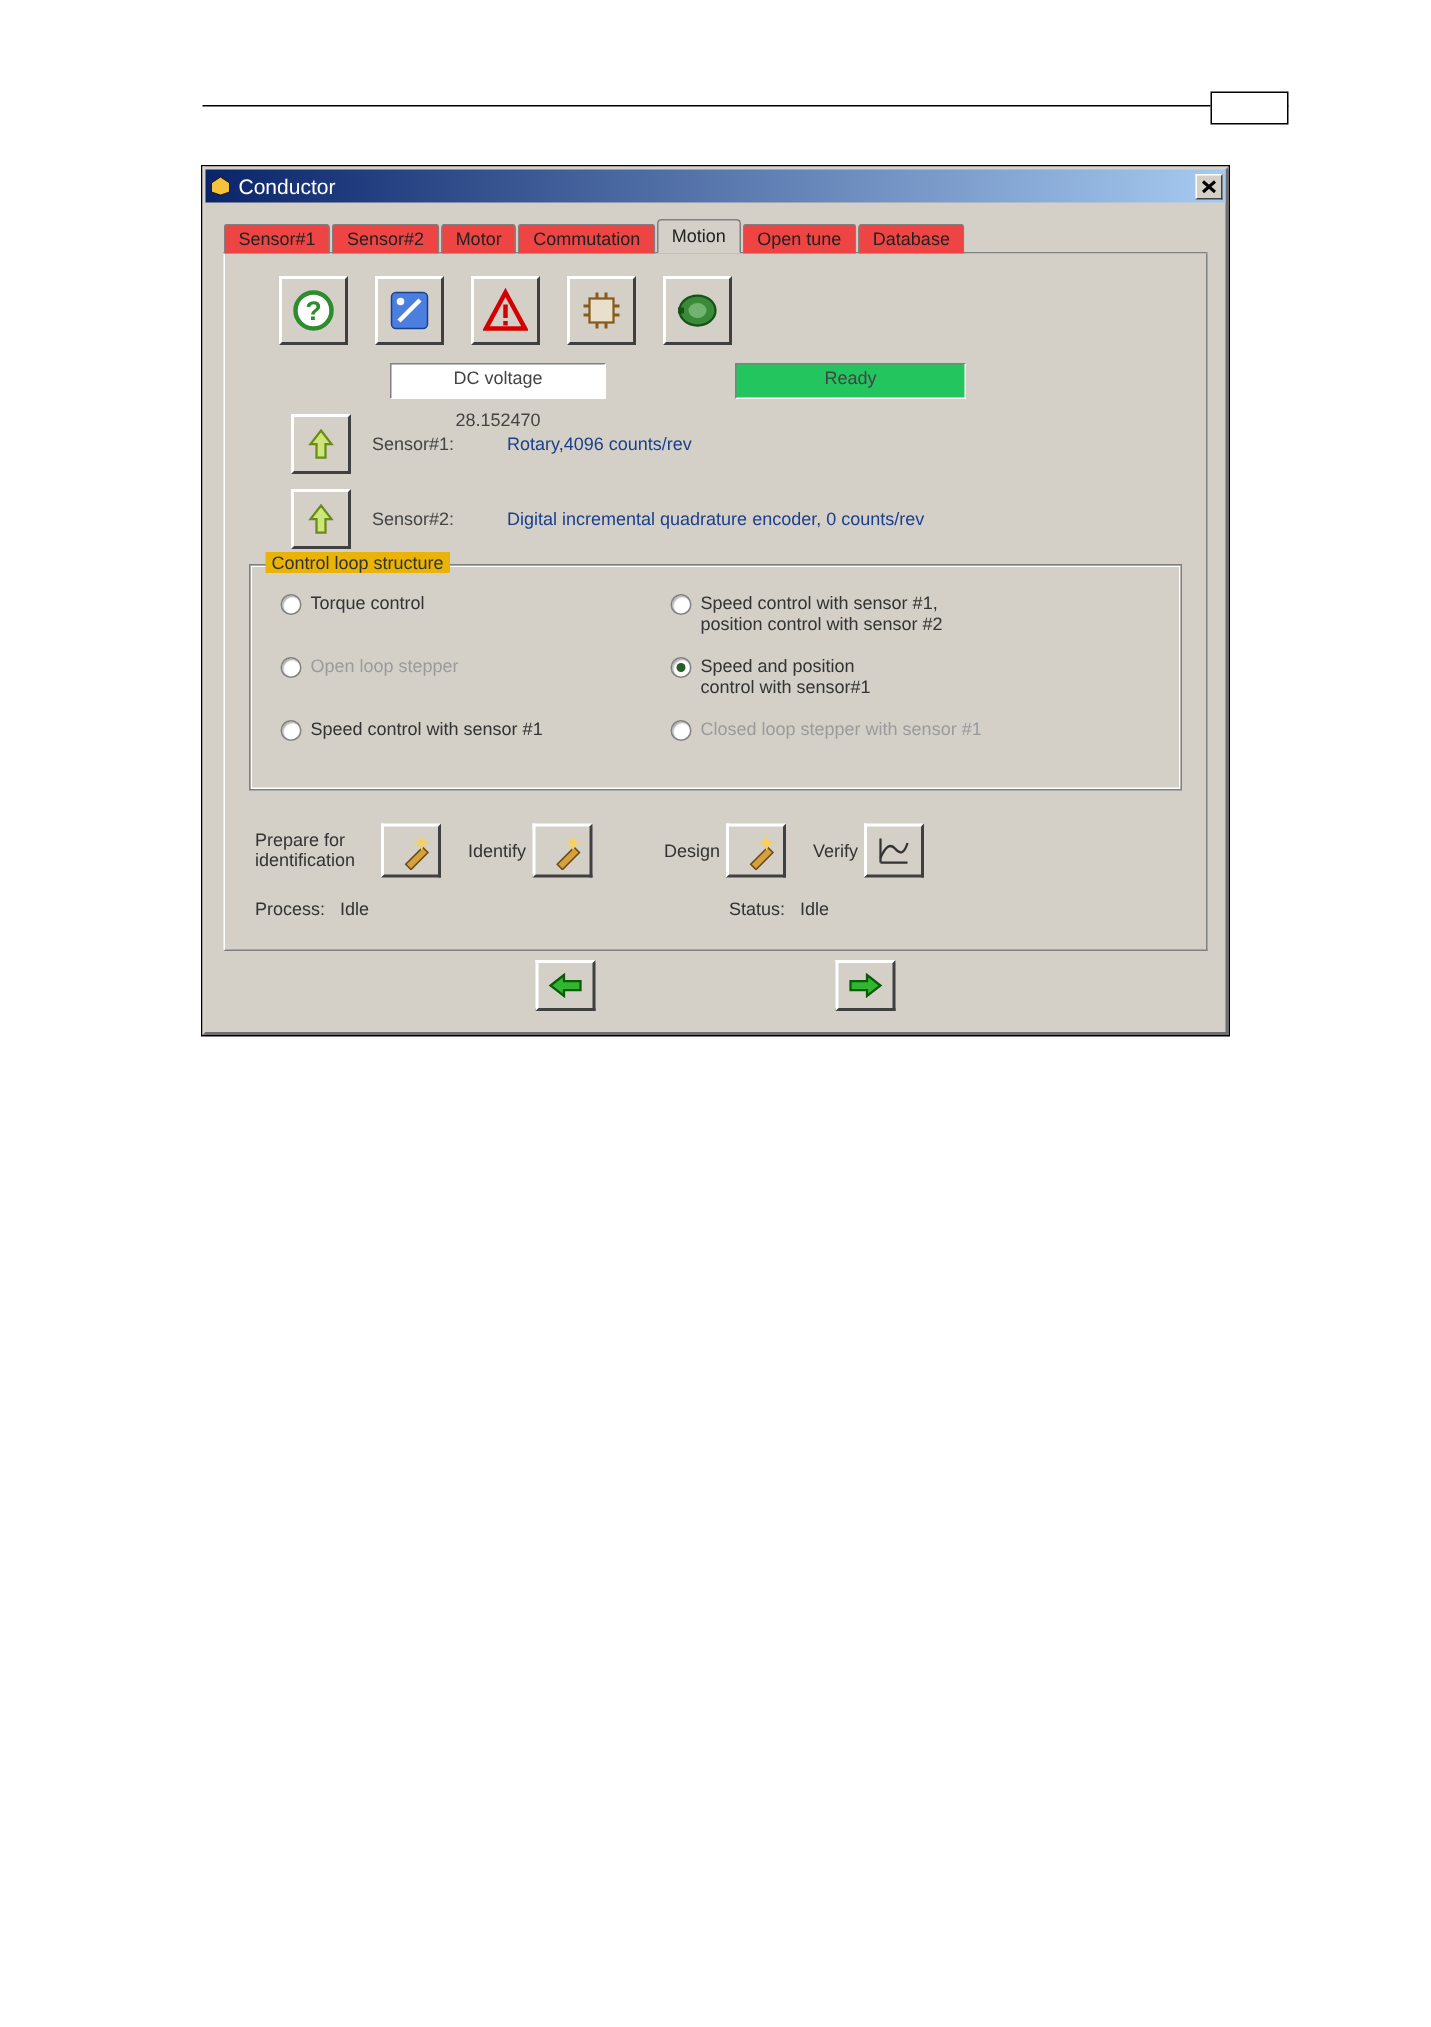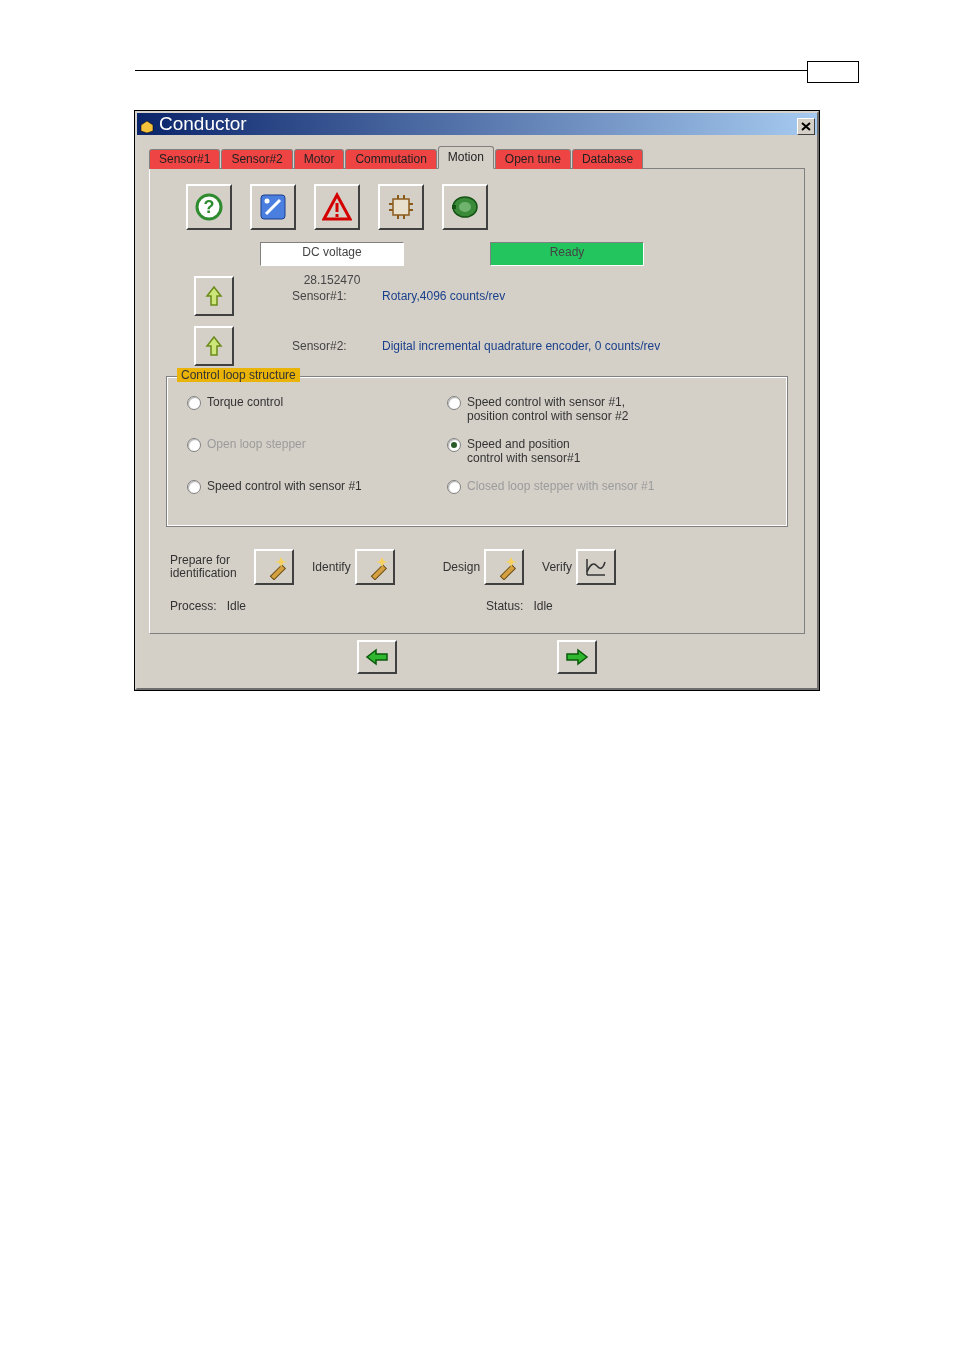--- a/index.html
+++ b/index.html
@@ -31,23 +31,23 @@
     margin: 40px 0 0 135px;
     border: 2px solid;
     border-color: #d6d3ce #6e6e6e #6e6e6e #d6d3ce;
     background: #d4d0c8;
     box-shadow: 0 0 0 1px #000;
     position: relative;
   }
   .titlebar {
     height: 22px;
     display: flex;
-    align-items: flex-end;
+    align-items: center;
     color: #fff;
-    font-size: 19px;
+    font-size: 14px;
     padding: 0 2px;
     background: linear-gradient(to right, #0a246a, #a6caf0);
   }
   .titlebar .title-icon {
     width: 16px; height: 16px;
     margin-right: 4px;
     display: inline-flex;
     align-items: center; justify-content: center;
     font-size: 13px;
   }
@@ -136,21 +136,21 @@
     color: #444;
   }
   .sensor-row .squarebtn {
     width: 36px; height: 36px;
     background: #d4d0c8;
     border: 2px solid;
     border-color: #fff #404040 #404040 #fff;
     display: flex; align-items: center; justify-content: center;
     margin-right: 14px;
   }
-  .sensor-label { width: 90px; color: #444; margin-left: 44px; }
+  .sensor-label { width: 90px; color: #444; }
   .sensor-desc { color: #1a3f8b; }
   .groupbox {
     border: 1px solid;
     border-color: #808080;
     box-shadow: inset 1px 1px 0 #fff, inset -1px -1px 0 #fff;
     padding: 18px 12px 32px 20px;
     margin: 4px 2px 22px 2px;
     position: relative;
   }
   .group-title {

